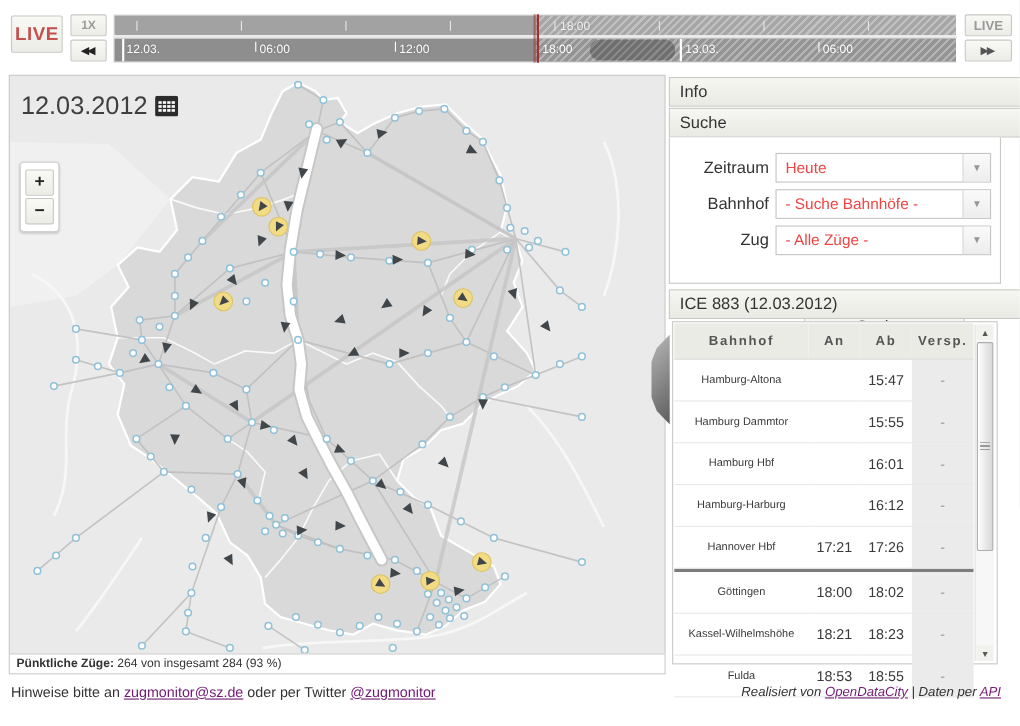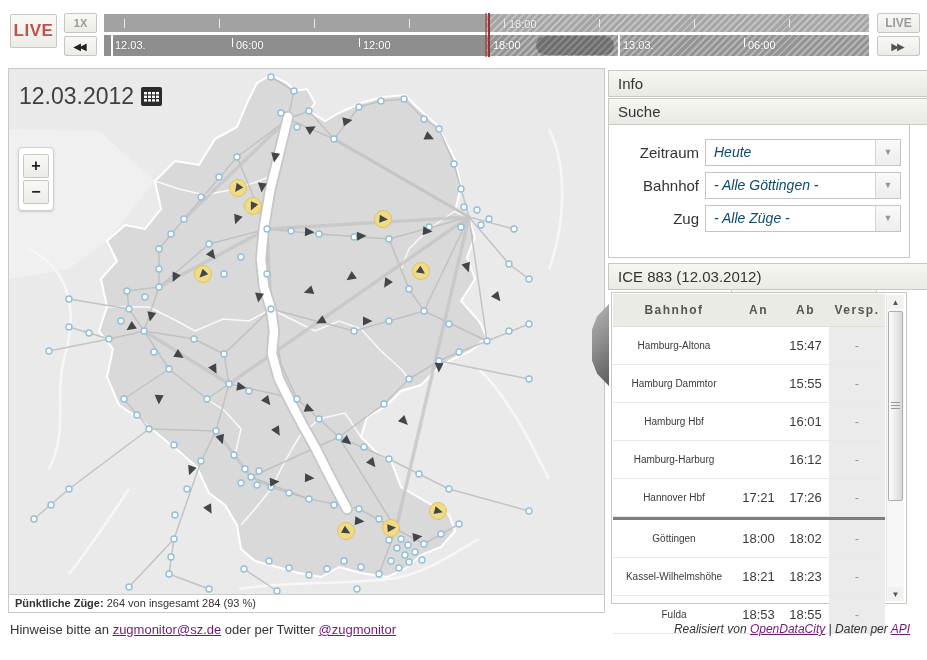--- a/index.html
+++ b/index.html
@@ -46,21 +46,21 @@
   .panel-header{position:absolute;left:0;width:362px;height:27px;box-sizing:border-box;
      background:linear-gradient(#f6f6f2,#eaeae4);border:1px solid #c8c8c4;
      font-size:15px;color:#333;display:flex;align-items:center;padding:0 9px;cursor:pointer;}
   .panel-header .arrow{margin-left:auto;font-size:11px;color:#111;}
   #suche-body{position:absolute;left:0;top:55px;width:302px;height:133px;box-sizing:border-box;
      background:#fff;border:1px solid #c8c8c4;border-top:none;}
   .form-row{position:absolute;left:0;width:100%;height:38px;display:flex;align-items:center;}
   .form-label{width:90px;text-align:right;font-size:15px;color:#333;padding-right:6px;flex:none;}
   .select{flex:none;width:196px;height:27px;box-sizing:border-box;border:1px solid #c4c4c4;background:#fff;
      display:flex;align-items:center;cursor:pointer;}
-  .select .val{flex:1;font-size:14px;color:#0c4a6e;padding-left:8px;white-space:nowrap;overflow:hidden;font-style:italic;}
+  .select .val{flex:1;font-size:14px;color:#ef4444;padding-left:8px;white-space:nowrap;overflow:hidden;}
   .select .dd{flex:none;width:24px;height:100%;border-left:1px solid #d4d4d4;background:linear-gradient(#fafafa,#ededed);
      display:flex;align-items:center;justify-content:center;font-size:9px;color:#979797;}
   #btn-suchen{left:122px;top:161px;width:146px;height:23px;font-size:15px;color:#333;}
   #ice-header{top:193px;gap:29px;}
   #ice-header .close{margin-left:auto;font-size:15px;font-weight:bold;color:#222;cursor:pointer;}
   
   #table-panel{position:absolute;left:3px;top:222px;width:296px;height:312px;box-sizing:border-box;
      background:#fff;border:1px solid #c8c8c4;}
   #tt{position:absolute;left:1px;top:1px;width:272px;border-collapse:collapse;table-layout:fixed;font-size:13px;}
   #tt col.c-b{width:122px;} #tt col.c-an{width:47px;} #tt col.c-ab{width:47px;} #tt col.c-v{width:56px;}
@@ -520,21 +520,21 @@
     <div class="form-row" style="top:8px;">
       <span class="form-label">Zeitraum</span>
       <div class="select">
         <span class="val">Heute</span>
         <span class="dd">▼</span>
       </div>
     </div>
     <div class="form-row" style="top:41px;">
       <span class="form-label">Bahnhof</span>
       <div class="select">
-        <span class="val">- Alle Göttingen -</span>
+        <span class="val">- Suche Bahnhöfe -</span>
         <span class="dd">▼</span>
       </div>
     </div>
     <div class="form-row" style="top:74px;">
       <span class="form-label">Zug</span>
       <div class="select">
         <span class="val">- Alle Züge -</span>
         <span class="dd">▼</span>
       </div>
     </div>

